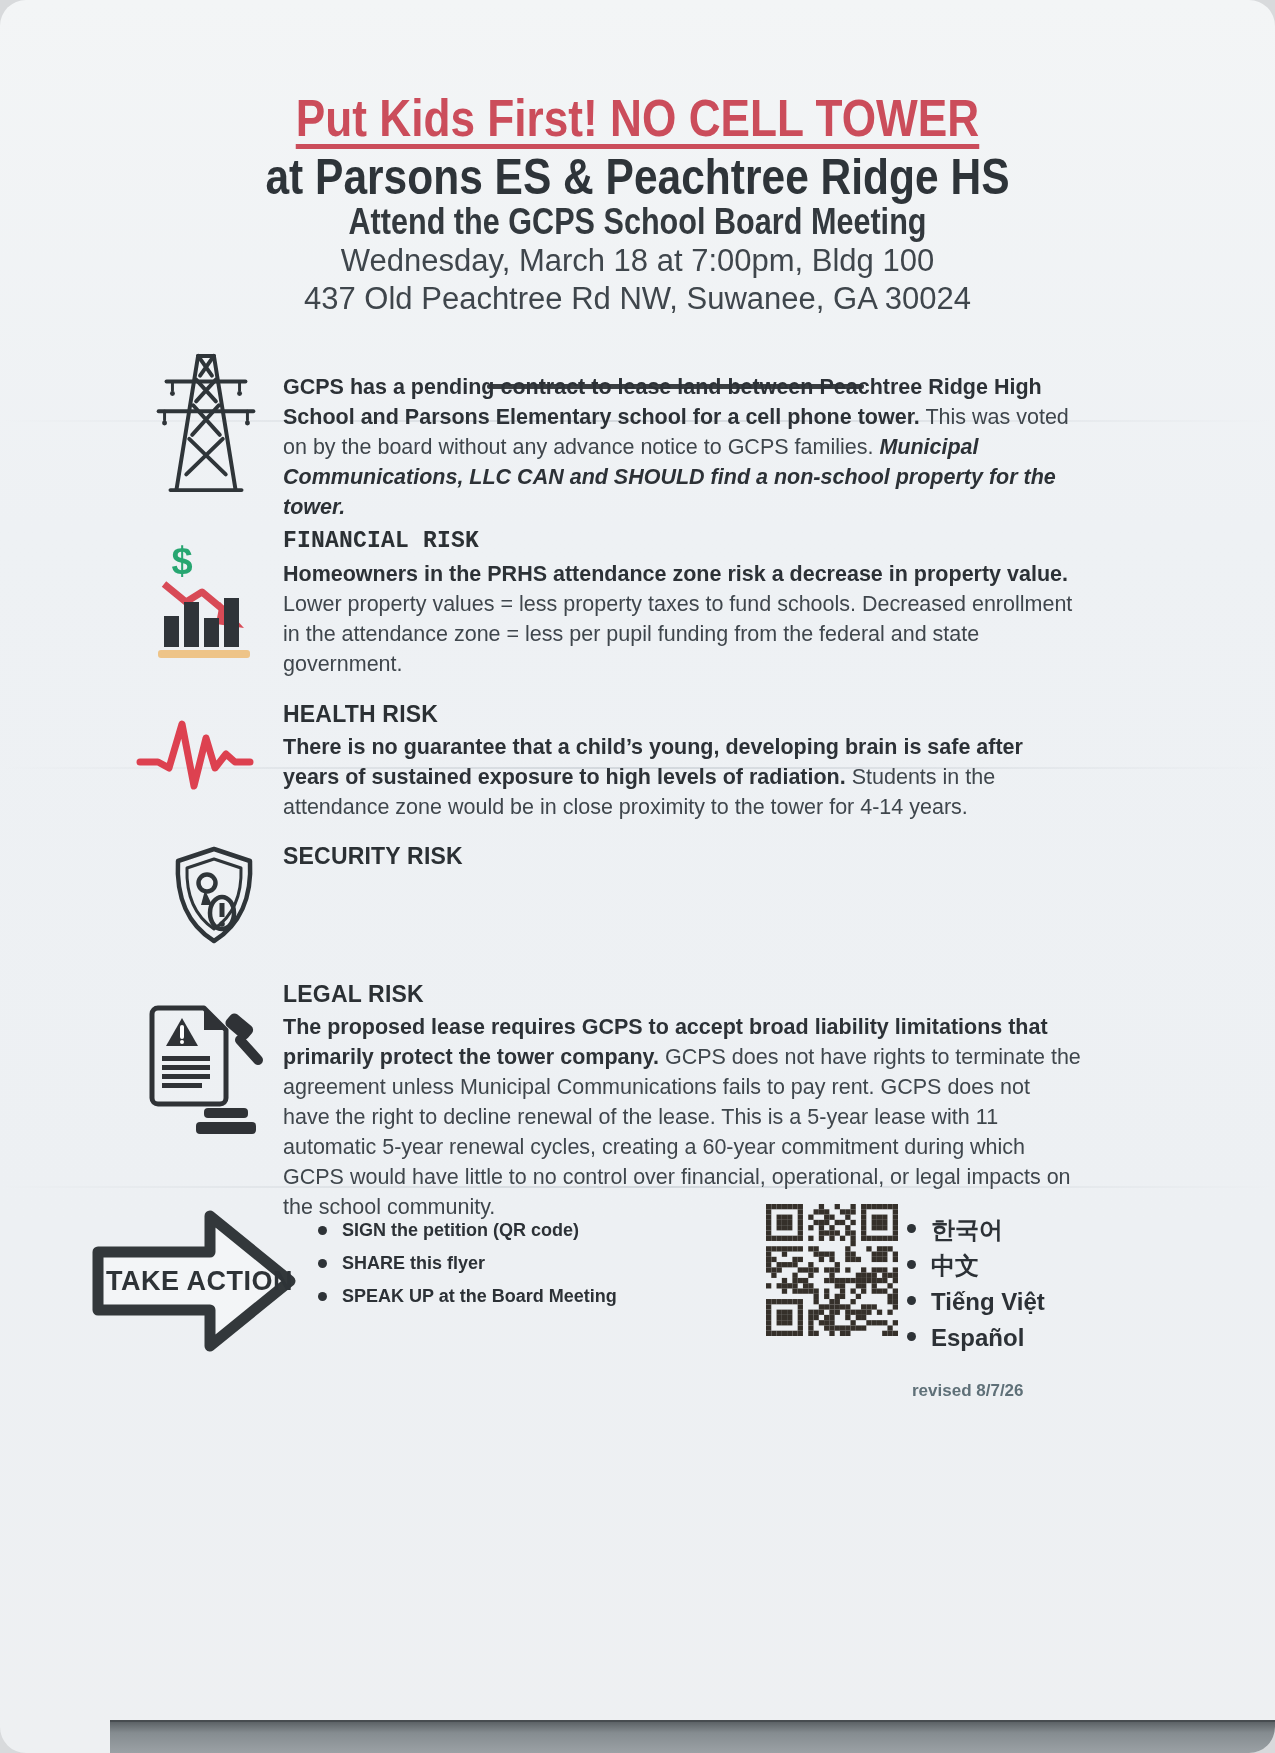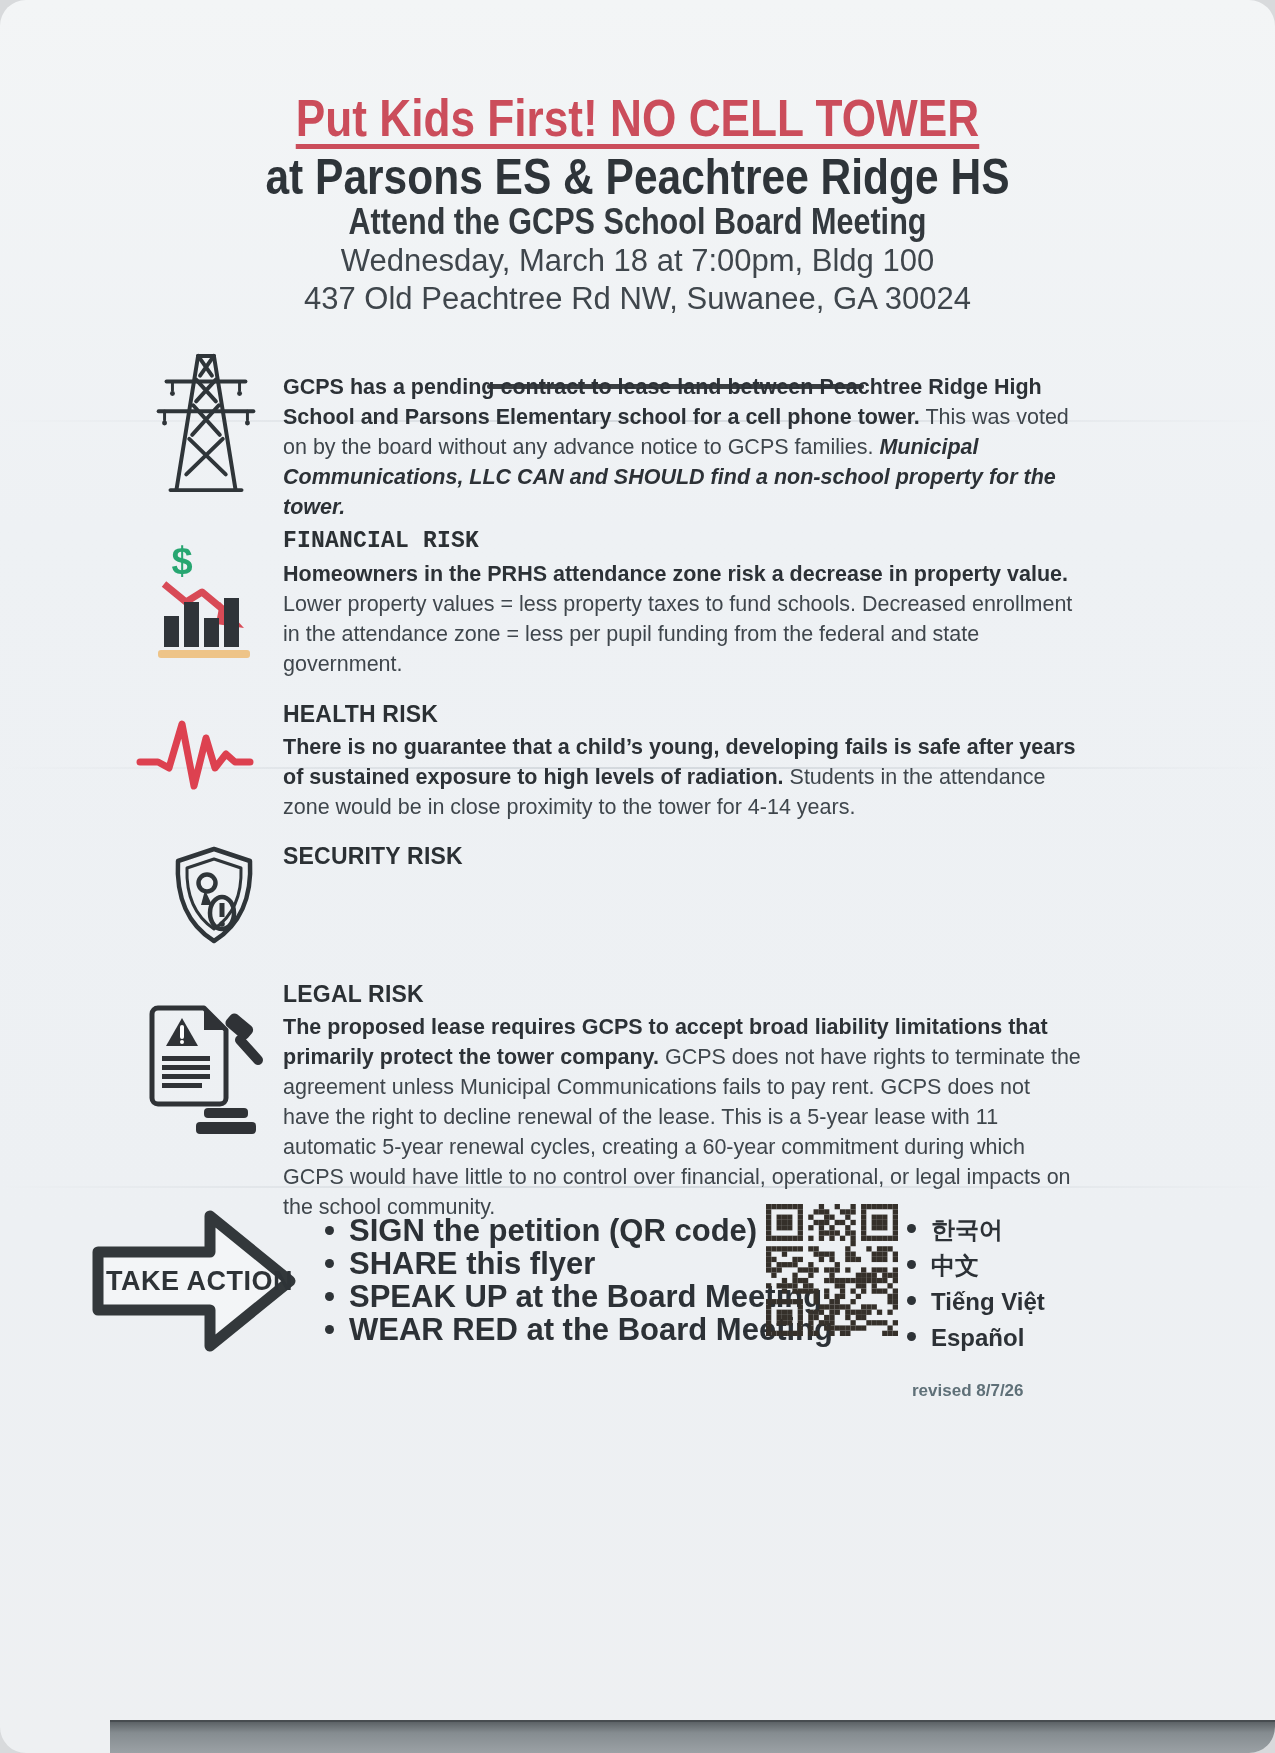--- a/index.html
+++ b/index.html
@@ -39,21 +39,21 @@
   .i-health{left:136px;top:712px;width:118px;height:86px;}
   .i-sec{left:170px;top:845px;width:88px;height:100px;}
   .i-legal{left:142px;top:998px;width:122px;height:144px;}
 
   .ta-arrow{position:absolute;left:90px;top:1206px;width:208px;height:150px;}
   .ta-label{position:absolute;left:16px;top:50%;transform:translateY(-50%);
     font-size:27px;font-weight:700;color:#2e3337;letter-spacing:.5px;white-space:nowrap;}
   .blist{position:absolute;margin:0;padding:0;list-style:none;font-weight:700;color:#2c3136;}
   .blist li{position:relative;padding-left:28px;white-space:nowrap;}
   .blist li::before{content:"";position:absolute;left:4px;top:12px;width:9px;height:9px;border-radius:50%;background:#2e3337;}
-  .actions{left:321px;top:1214px;font-size:31px;}
+  .actions{left:314px;top:1214px;font-size:18px;}
   .actions li{line-height:33px;}
   .langs{left:903px;top:1212px;font-size:24px;}
   .langs li{line-height:36px;}
   .qr{position:absolute;left:766px;top:1204px;width:132px;height:132px;}
   .revised{position:absolute;left:912px;top:1381px;font-size:17px;font-weight:700;color:#5f7078;}
   .scanbar{position:absolute;left:110px;right:0;bottom:0;height:31px;
     background:linear-gradient(180deg,#5c6266 0%,#858c90 35%,#9ba1a5 100%);border-top:2px solid #474c50;}
 </style>
 </head>
 <body>
@@ -114,21 +114,21 @@
     <span>Lower property values = less property taxes to fund schools. Decreased enrollment in the attendance zone = less per pupil funding from the federal and state government.</span>
   </div>
 
   <div class="icon i-health">
     <svg viewBox="0 0 118 86" fill="none" stroke="#dd4150" stroke-width="7" stroke-linejoin="round" stroke-linecap="round">
       <polyline points="4,50 22,50 33,56 46,12 58,74 70,26 79,56 90,42 99,50 114,50"></polyline>
     </svg>
   </div>
   <div class="heading h-health">HEALTH RISK</div>
   <div class="para p-health">
-    <span class="b">There is no guarantee that a child’s young, developing fails is safe after years of sustained exposure to high levels of radiation.</span>
+    <span class="b">There is no guarantee that a child’s young, developing brain is safe after years of sustained exposure to high levels of radiation.</span>
     <span>Students in the attendance zone would be in close proximity to the tower for 4-14 years.</span>
   </div>
 
   <div class="icon i-sec">
     <svg viewBox="0 0 88 100" fill="none" stroke="#2f3539" stroke-width="4.5" stroke-linejoin="round">
       <path d="M44 4 L80 16 C82 52 70 80 44 96 C18 80 6 52 8 16 Z"></path>
       <path d="M44 14 L71 23 C72 50 63 71 44 84 C25 71 16 50 17 23 Z" stroke-width="3"></path>
       <circle cx="37" cy="38" r="8.5"></circle>
       <path d="M35 45 L31 60 H42 Z" fill="#2f3539" stroke="none"></path>
       <ellipse cx="52" cy="68" rx="12" ry="16"></ellipse>
@@ -167,21 +167,20 @@
     <svg viewBox="0 0 208 150" fill="none">
       <polygon points="8,46 120,46 120,10 200,75 120,140 120,104 8,104" fill="rgba(255,255,255,0.35)" stroke="#33383b" stroke-width="11" stroke-linejoin="round"></polygon>
     </svg>
     <div class="ta-label">TAKE ACTION</div>
   </div>
 
   <ul class="blist actions">
     <li>SIGN the petition (QR code)</li>
     <li>SHARE this flyer</li>
     <li>SPEAK UP at the Board Meeting</li>
-    <li>WEAR RED at the Board Meeting</li>
   </ul>
 
   <div class="qr">
     <svg id="qr" viewBox="0 0 132 132">
         <rect x="0.00" y="0.00" width="5.28" height="5.28" fill="#35302a"></rect>
         <rect x="5.28" y="0.00" width="5.28" height="5.28" fill="#35302a"></rect>
         <rect x="10.56" y="0.00" width="5.28" height="5.28" fill="#35302a"></rect>
         <rect x="15.84" y="0.00" width="5.28" height="5.28" fill="#35302a"></rect>
         <rect x="21.12" y="0.00" width="5.28" height="5.28" fill="#35302a"></rect>
         <rect x="26.40" y="0.00" width="5.28" height="5.28" fill="#35302a"></rect>

